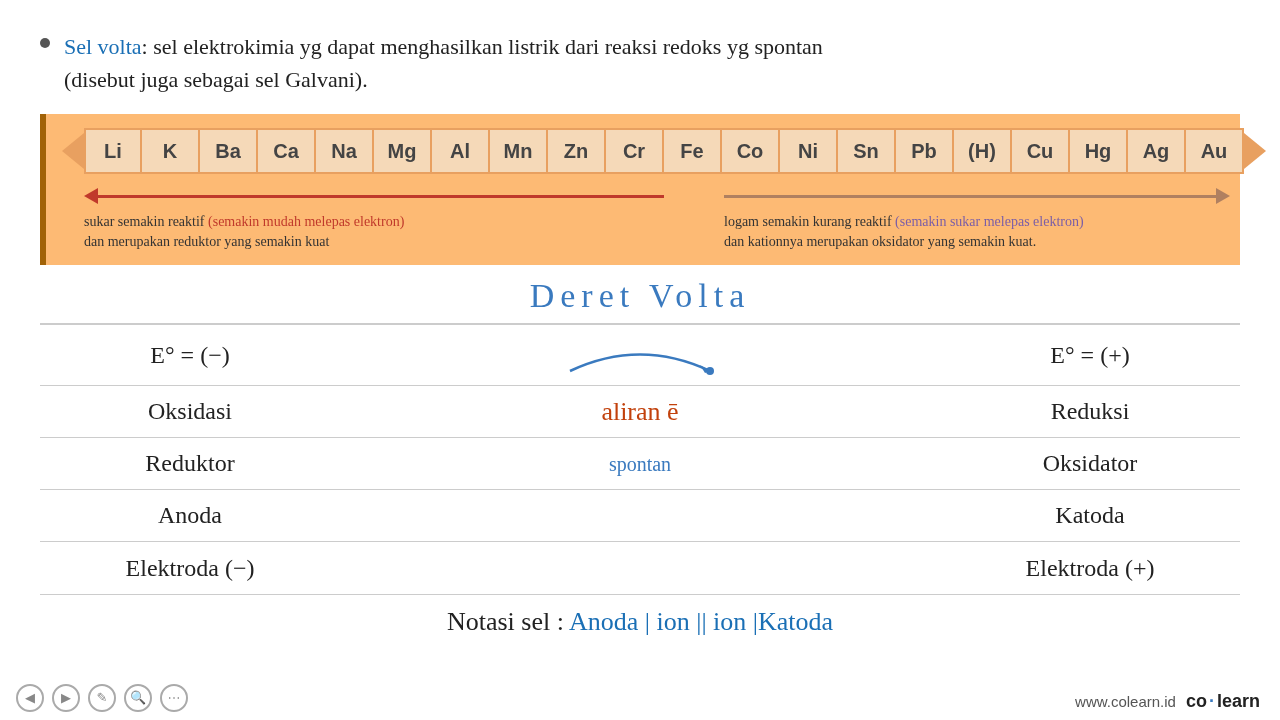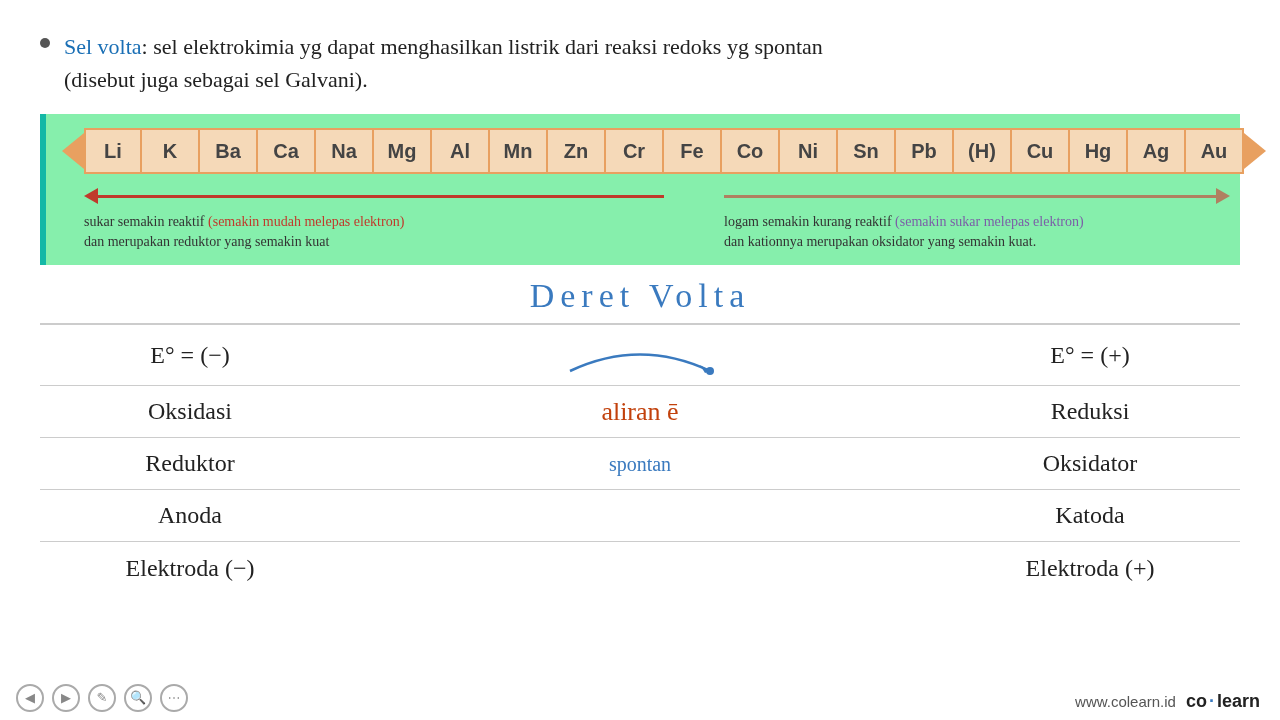--- a/index.html
+++ b/index.html
@@ -40,22 +40,22 @@
       line-height: 1.5;
       color: #222;
     }
     .highlight-blue {
       color: #1a6fb5;
       font-weight: normal;
     }
 
     
     .deret-box {
-      border-left: 6px solid #14b8a6;
-      background: #86efac;
+      border-left: 6px solid #a16207;
+      background: #fdba74;
       margin-bottom: 10px;
       padding: 14px 10px 14px 16px;
     }
 
     
     .elements-row {
       display: flex;
       align-items: center;
       margin-bottom: 14px;
       position: relative;
@@ -415,20 +415,25 @@
       <div class="col-left">
         <span>Elektroda (−)</span>
       </div>
       <div class="col-mid"></div>
       <div class="col-right">
         <span>Elektroda (+)</span>
       </div>
     </div>
   </div>
 
+  <div class="notasi-row">
+    <span class="notasi-text">
+      <span class="notasi-black">Notasi sel : </span><span>Anoda | ion || ion |Katoda</span>
+    </span>
+  </div>
 
   <div class="bottom-icons">
     <div class="icon-circle">◀</div>
     <div class="icon-circle">▶</div>
     <div class="icon-circle">✎</div>
     <div class="icon-circle">🔍</div>
     <div class="icon-circle">⋯</div>
   </div>
 
   <div class="bottom-bar">

